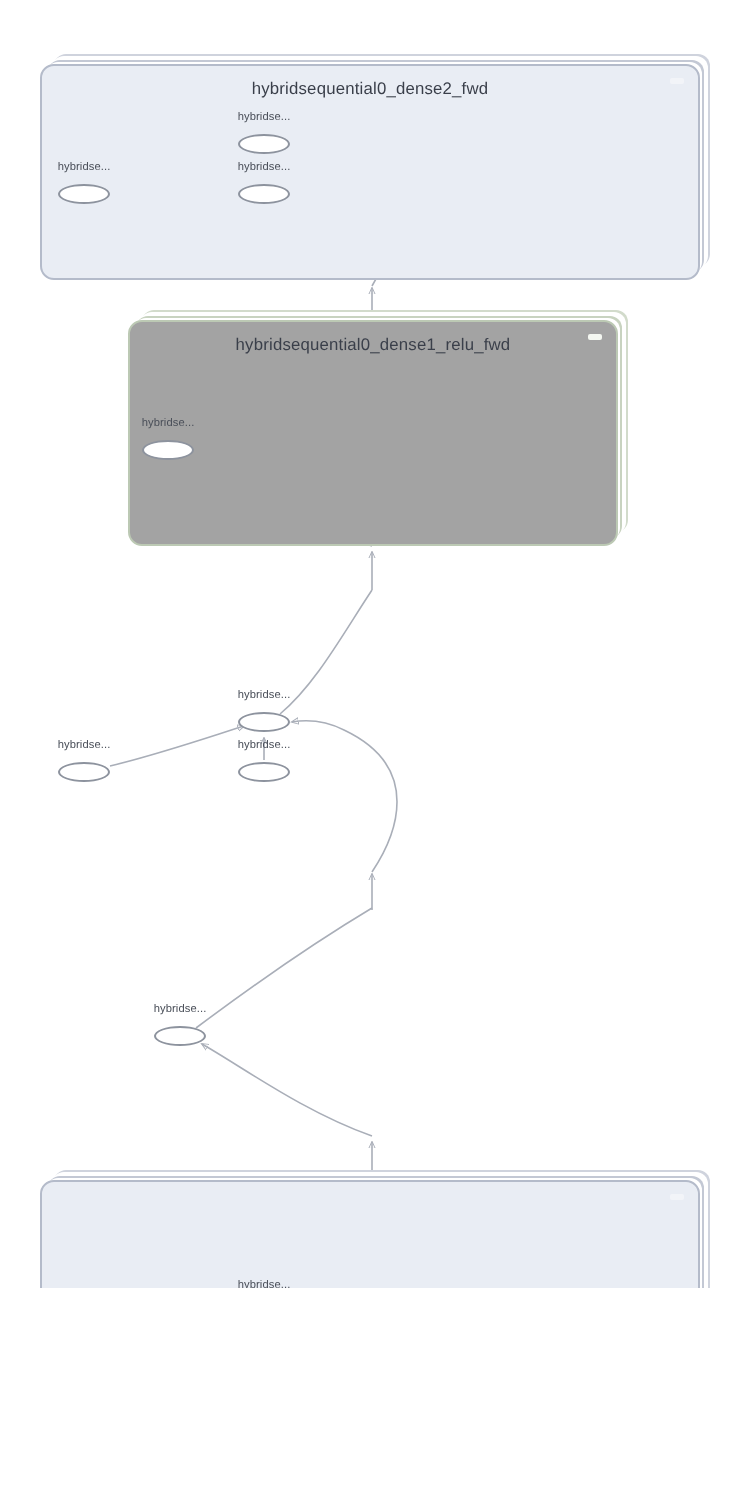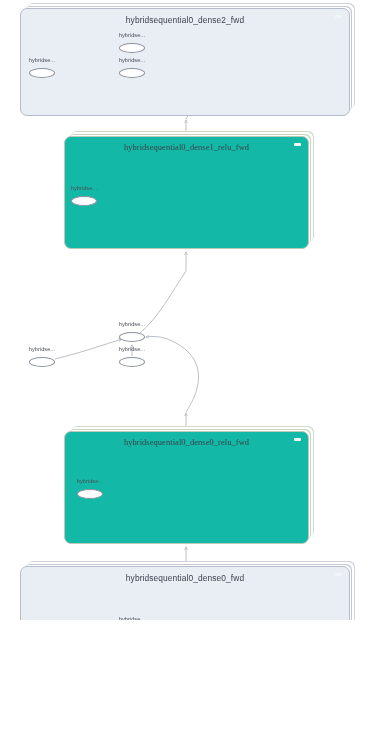--- a/index.html
+++ b/index.html
@@ -8,20 +8,21 @@
     padding: 0;
     background: #ffffff;
     font-family: "Liberation Sans", sans-serif;
   }
   #canvas {
     position: relative;
     width: 374px;
     height: 620px;
     background: #ffffff;
     overflow: hidden;
+    margin-top: 24px;
   }
   #edge-layer {
     position: absolute;
     left: 0;
     top: 0;
     width: 374px;
     height: 752px;
     pointer-events: none;
   }
   
@@ -31,25 +32,24 @@
     border-radius: 7px;
     border: 1px solid #b9bfcc;
     box-shadow: 2px -2px 0 -1px #ffffff, 3px -3px 0 -1px #c3c8d4,
                 5px -5px 0 -1px #ffffff, 6px -6px 0 -1px #cfd3dd;
   }
   .cluster.blue {
     background: #e9edf4;
     border-color: #b4bbca;
   }
   .cluster.green {
-    background: #14b8a6;
+    background: #a3a3a3;
     border-color: #bcc9b4;
     box-shadow: 2px -2px 0 -1px #ffffff, 3px -3px 0 -1px #c8d3c0,
                 5px -5px 0 -1px #ffffff, 6px -6px 0 -1px #d2dbcb;
-    font-family: Liberation Serif, serif;
   }
   .cluster-title {
     position: absolute;
     left: 0;
     right: 0;
     top: 6px;
     text-align: center;
     font-size: 8.4px;
     color: #3a3f4a;
     letter-spacing: 0.1px;
@@ -147,27 +147,22 @@
     <div class="cluster-title">hybridsequential0_dense2_fwd</div>
     <div class="collapse-handle"></div>
   </div>
 
   <div class="cluster green" style="left:64px; top:136px; width:245px; height:113px;">
     <div class="cluster-title">hybridsequential0_dense1_relu_fwd</div>
     <div class="collapse-handle"></div>
   </div>
 
 
-  <div class="cluster green" style="left:64px; top:431px; width:245px; height:113px;">
-    <div class="cluster-title">hybridsequential0_dense0_relu_fwd</div>
-    <div class="collapse-handle"></div>
-  </div>
 
   <div class="cluster blue" style="left:20px; top:566px; width:330px; height:137px;">
-    <div class="cluster-title">hybridsequential0_dense0_fwd</div>
     <div class="collapse-handle"></div>
   </div>
 
   <div class="node" style="left:132px; top:48px;">
     <div class="node-label">hybridse...</div>
     <div class="ellipse"></div>
   </div>
   <div class="node" style="left:42px; top:73px;">
     <div class="node-label">hybridse...</div>
     <div class="ellipse"></div>

